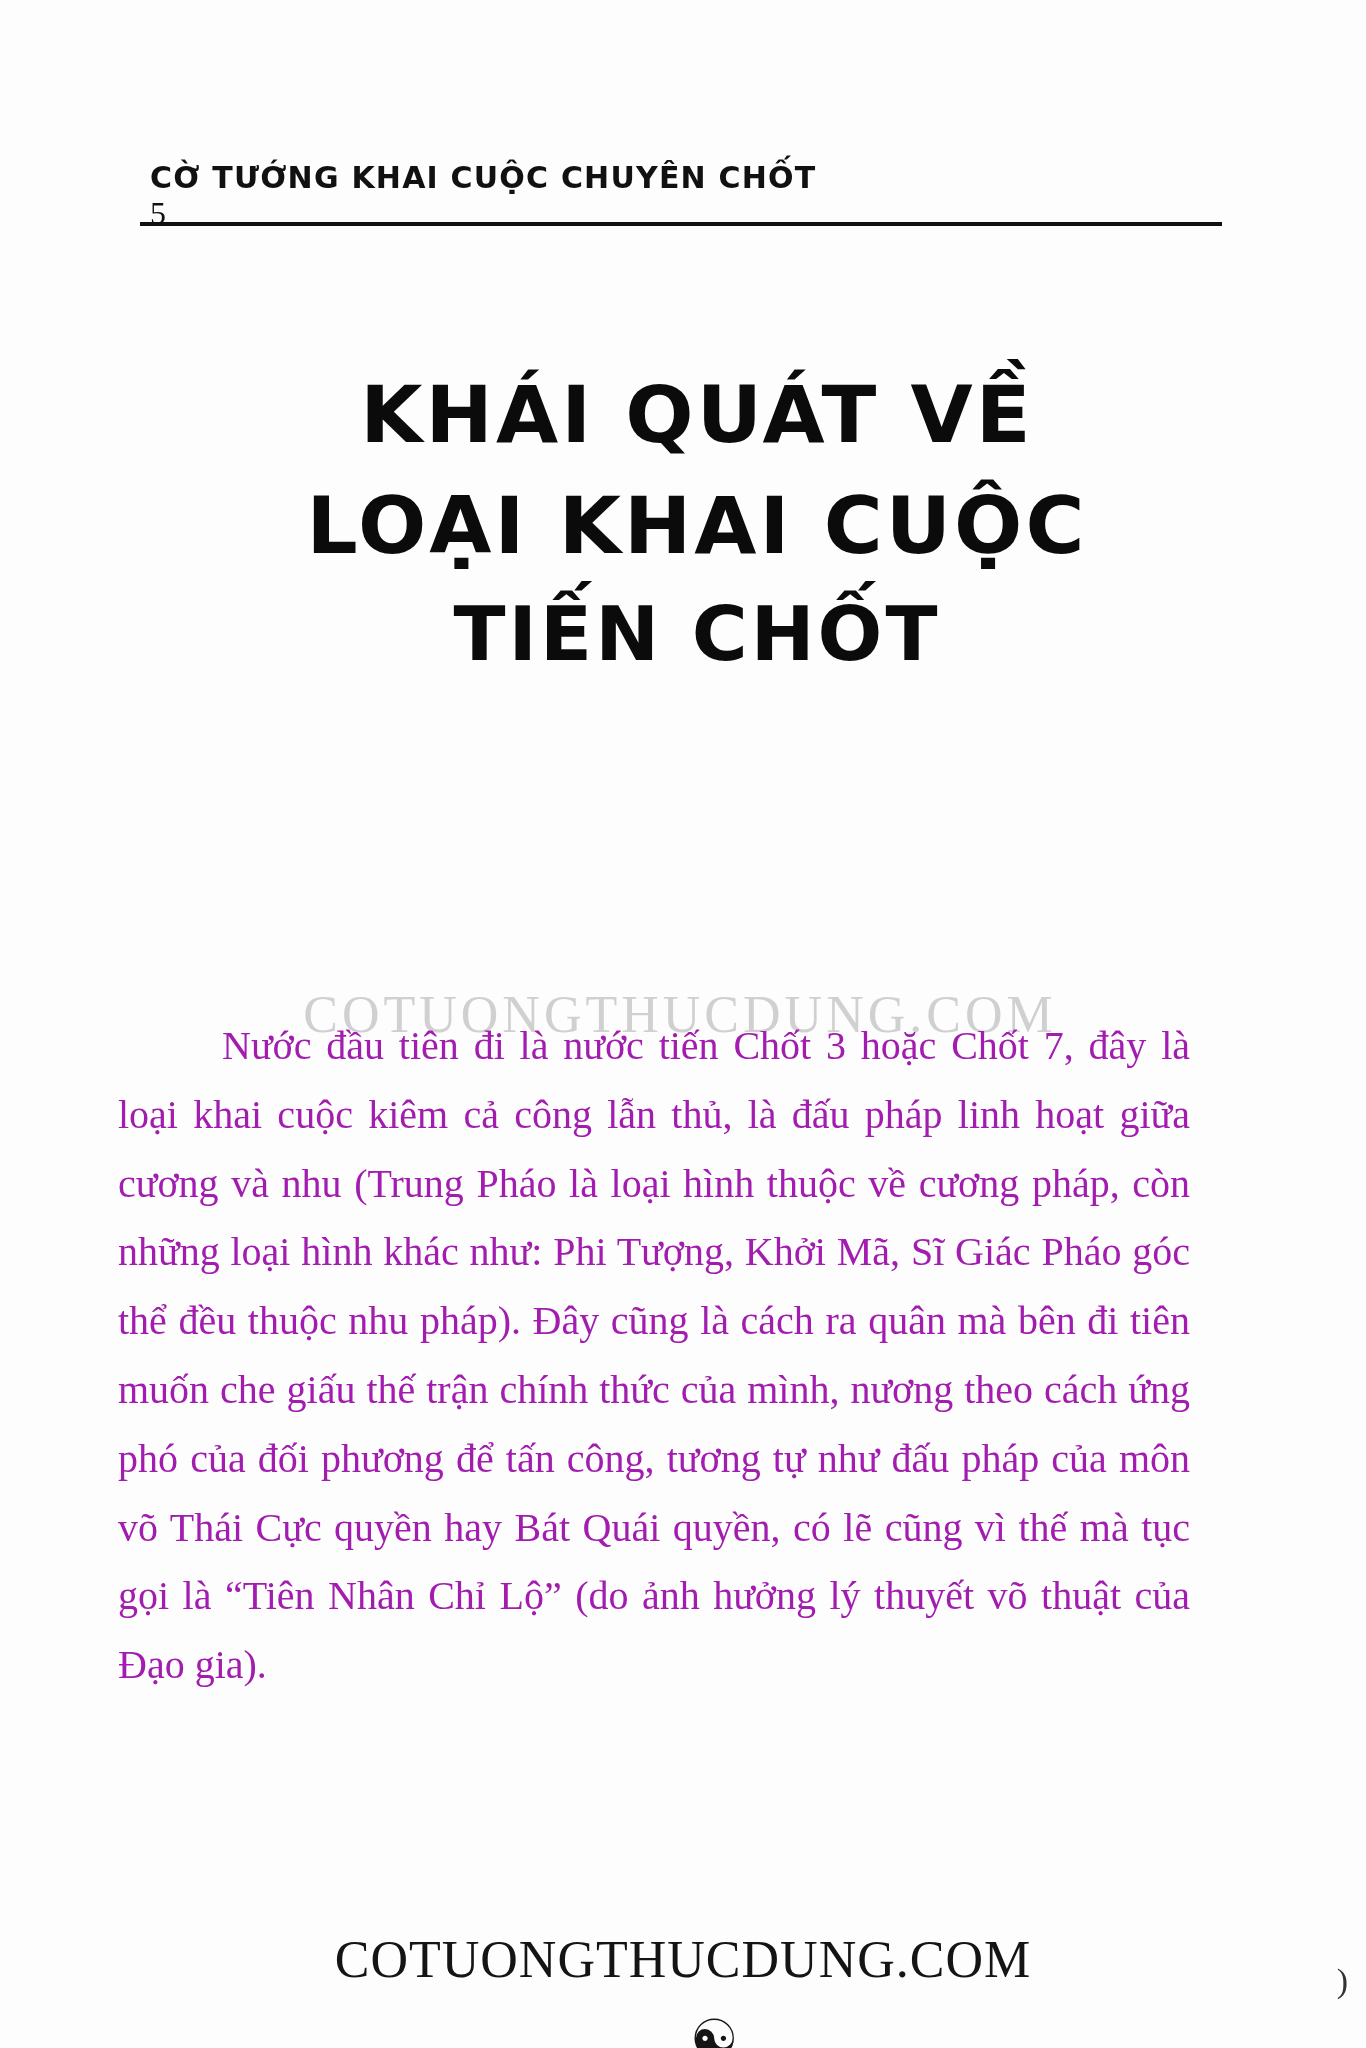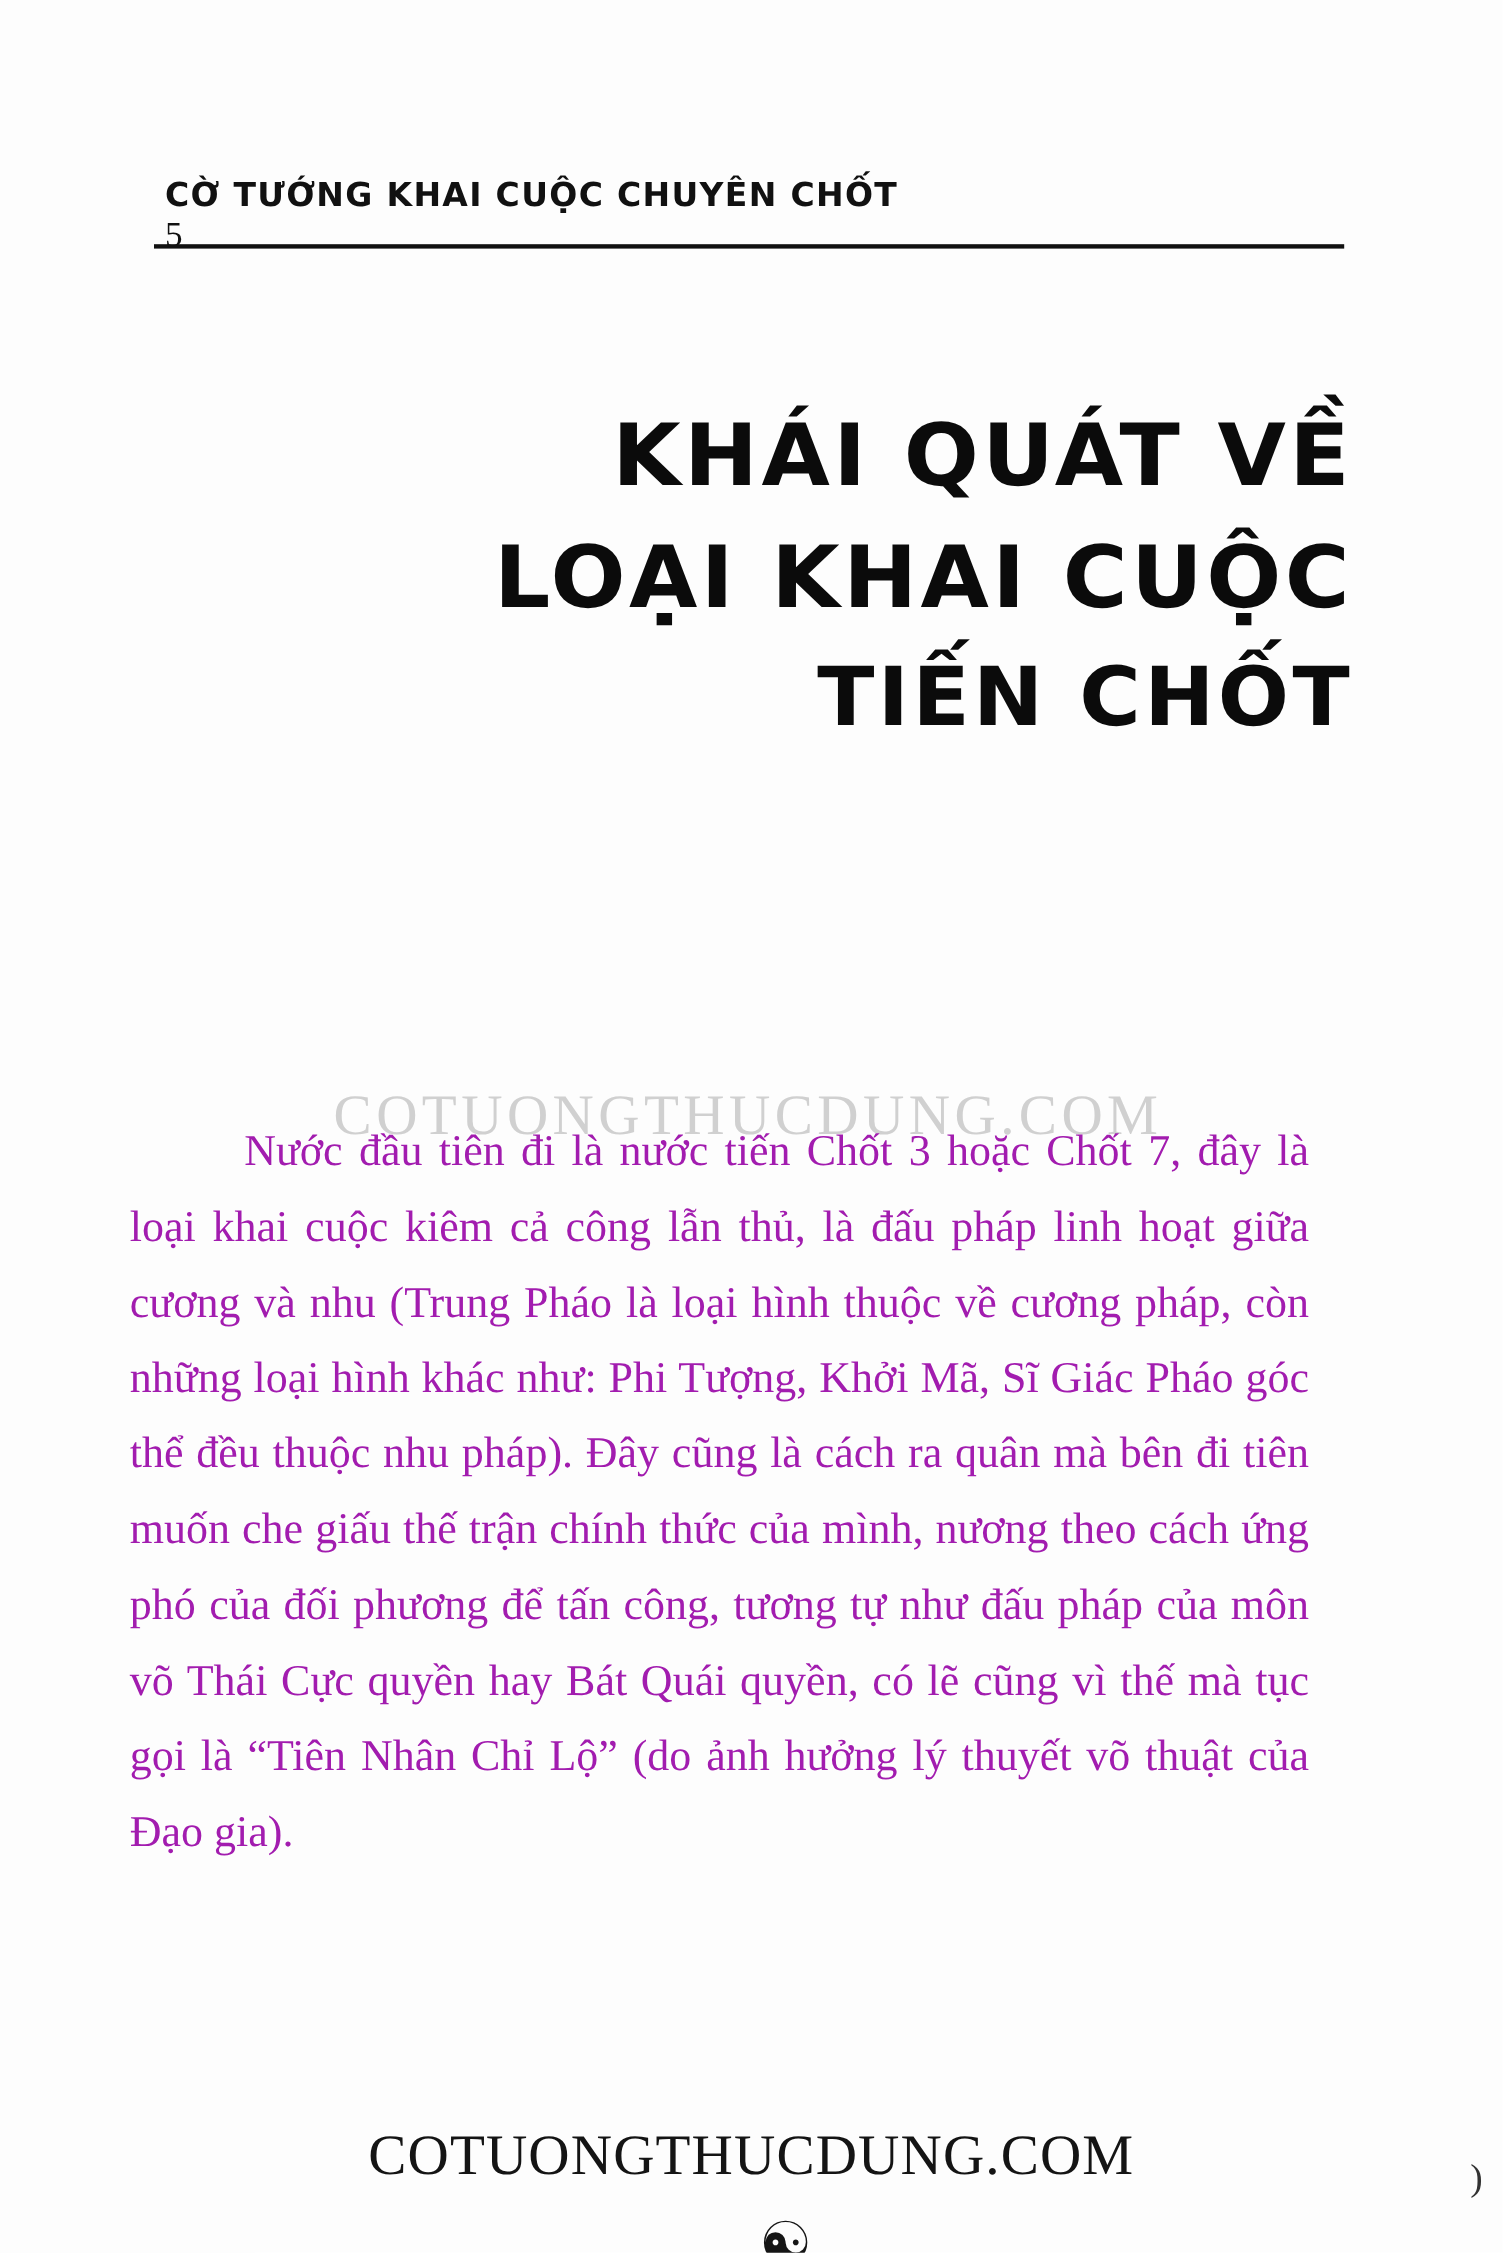--- a/index.html
+++ b/index.html
@@ -54,24 +54,24 @@
     left: 140px;
     top: 222px;
     width: 1082px;
     height: 4px;
     background: #111;
   }
 
   
   .title-block {
     position: absolute;
-    left: 148px;
+    left: 164px;
     top: 360px;
     width: 1066px;
-    text-align: right;
+    text-align: center;
   }
   .title-line {
     font-family: "DejaVu Sans", sans-serif;
     font-weight: bold;
     font-size: 78px;
     line-height: 1.42;
     letter-spacing: 3px;
     color: #0b0b0b;
     text-transform: uppercase;
     transform: scaleX(1.03);

